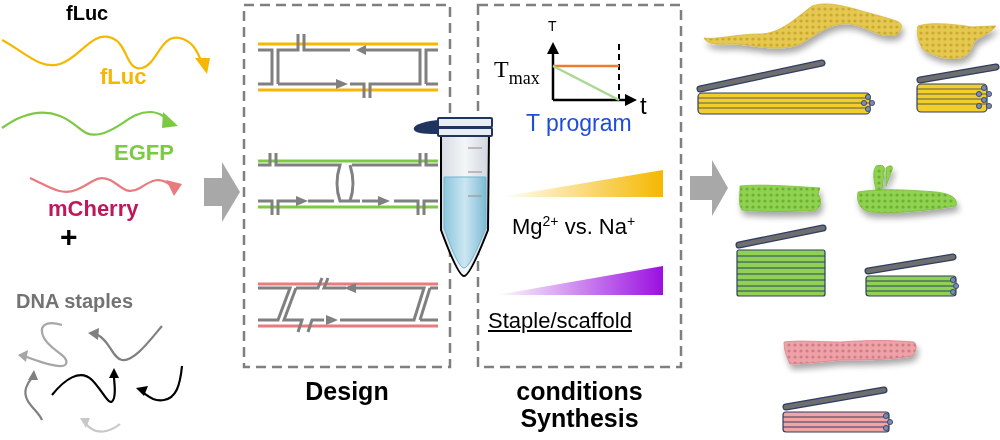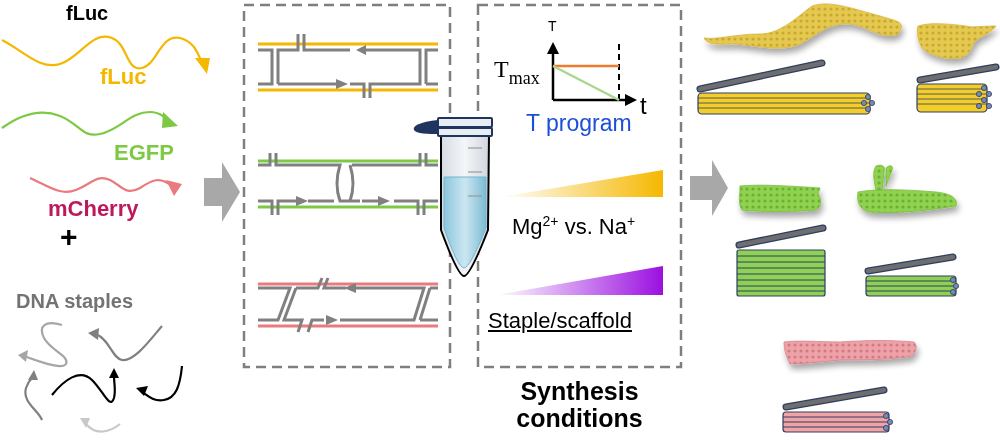--- a/index.html
+++ b/index.html
@@ -109,20 +109,21 @@
       <path d="M308,332 L312,320 L324,320"></path>
       <path d="M430,288 L438,288"></path>
       <path d="M420,320 L430,288"></path>
       <path d="M420,320 L438,320"></path>
     </g>
     <polygon points="356,283 356,293 344,288" fill="#808080"></polygon>
     <polygon points="326,315 326,325 338,320" fill="#808080"></polygon>
   </svg>
 
   <div class="abs caption" style="left:244px;top:378px;width:206px;">
+    <div>Design</div>
   </div>
 </div>
 
 <div>
   <svg width="1000" height="440">
     <rect x="478" y="5" width="203" height="362" fill="none" stroke="#7F7F7F" stroke-width="2.5" stroke-dasharray="10,6"></rect>
   </svg>
 
   <svg width="1000" height="440">
     <line x1="553" y1="100" x2="553" y2="48" stroke="#000" stroke-width="2.5"></line>
@@ -156,22 +157,22 @@
   <div class="abs lbl" style="left:512px;top:213px;font-size:22px;color:#000;">
     <span>Mg</span><sup style="font-size:14px;">2+</sup><span> vs. Na</span><sup style="font-size:14px;">+</sup>
   </div>
 
   <svg width="1000" height="440">
     <polygon points="496,295 663,266 663,295" fill="url(#gSt)"></polygon>
   </svg>
   <div class="abs lbl" style="left:488px;top:308px;font-size:22px;color:#000;text-decoration:underline;">Staple/scaffold</div>
 
   <div class="abs caption" style="left:478px;top:378px;width:203px;">
+    <div>conditions</div>
     <div>Synthesis</div>
-    <div>conditions</div>
   </div>
 </div>
 
 <svg width="1000" height="440">
   <defs>
     <linearGradient id="tubeBody" x1="0" x2="1">
       <stop offset="0" stop-color="#D7DCE3"></stop>
       <stop offset="0.5" stop-color="#F4F6F8"></stop>
       <stop offset="1" stop-color="#D0D6DE"></stop>
     </linearGradient>

